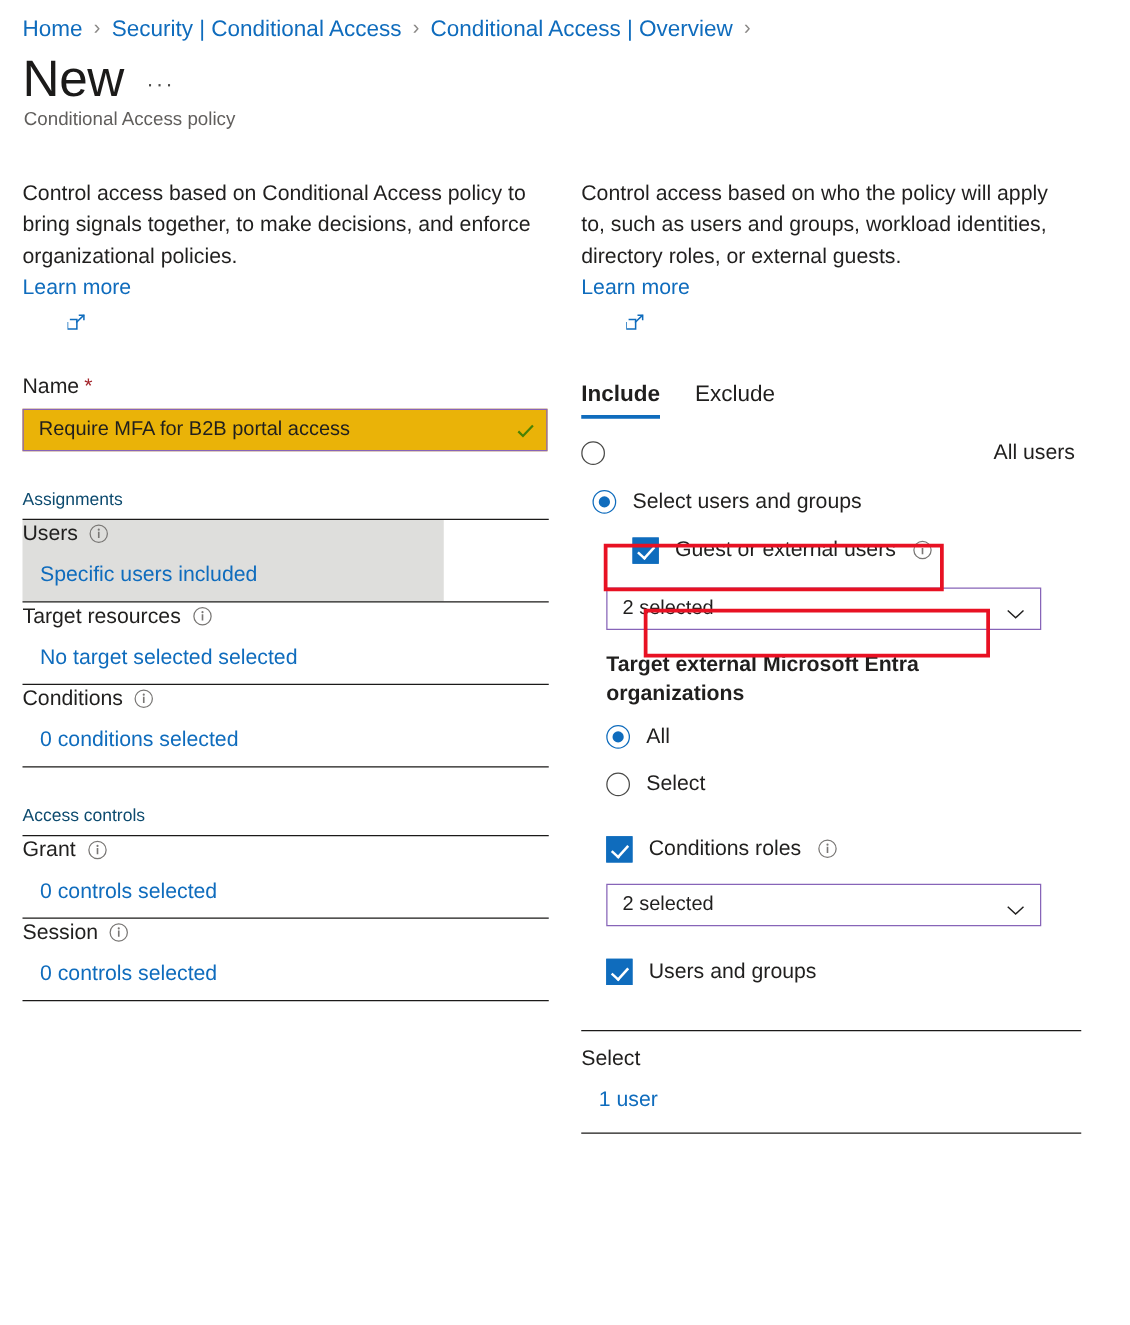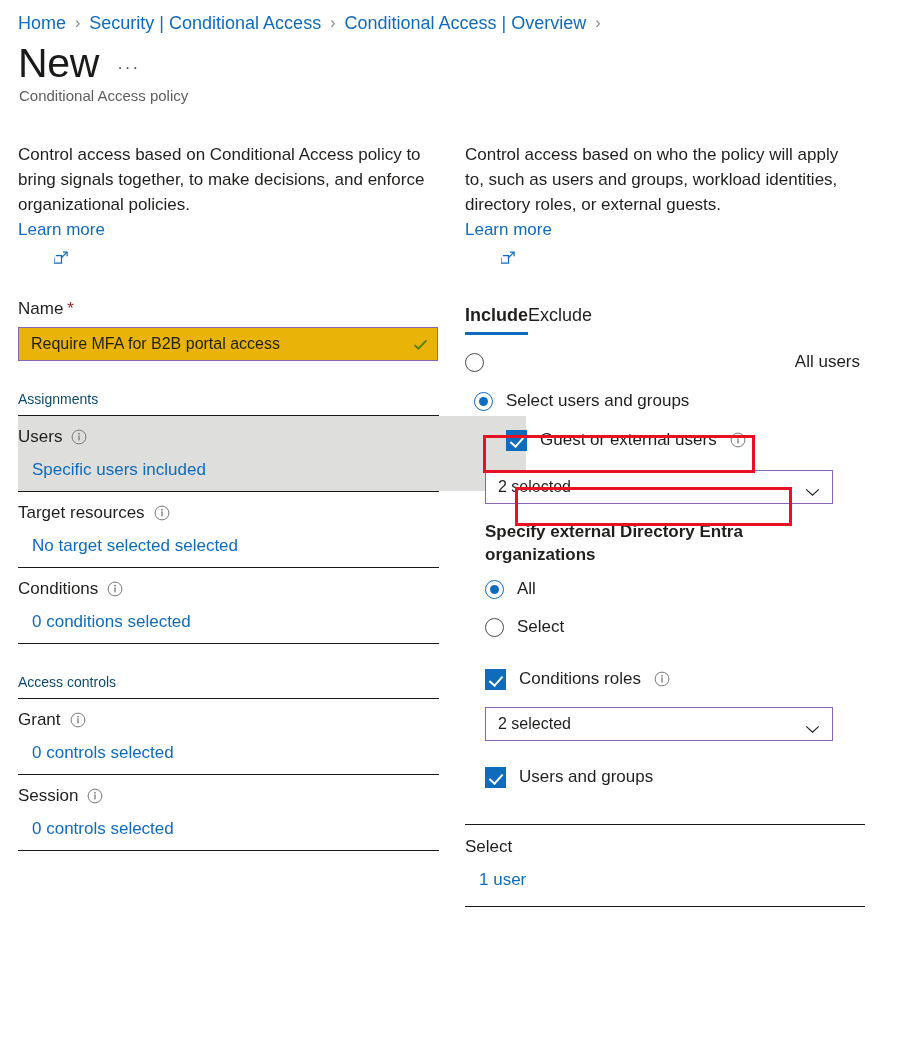--- a/index.html
+++ b/index.html
@@ -138,21 +138,21 @@
     margin-top: 30px;
     margin-bottom: 8px;
   }
   .hrule {
     width: 421px;
     height: 1px;
     background: #1b1a19;
     border: 0;
     margin: 0;
   }
-  .row-block { width: 508px; padding: 10px 0 11px 0; box-sizing: border-box; }
+  .row-block { width: 337px; padding: 0 0 11px 0; box-sizing: border-box; }
   .row-block.selected { background: #dededc; }
   .row-title {
     display: flex;
     align-items: center;
     gap: 9px;
     font-size: 17px;
     color: #201f1e;
     line-height: 22px;
   }
   .row-value {
@@ -161,20 +161,21 @@
     margin-top: 12px;
     margin-left: 14px;
     cursor: pointer;
     display: inline-block;
   }
   .info-icon { width: 16px; height: 16px; flex: none; }
 
   
   .tabs {
     display: flex;
+    gap: 28px;
     margin-top: 42px;
   }
   .tab {
     font-size: 18px;
     color: #201f1e;
     padding-bottom: 9px;
     cursor: pointer;
     position: relative;
   }
   .tab.active { font-weight: bold; }
@@ -450,21 +451,21 @@
 
     <div class="dropdown" style="margin-top:19px;margin-left:20px;">
       <span>2 selected</span>
       <span class="chev">
         <svg viewBox="0 0 16 10" width="15" height="9">
           <path d="M1 1.5 L8 8 L15 1.5" fill="none" stroke="#201f1e" stroke-width="1.3"></path>
         </svg>
       </span>
     </div>
 
-    <div class="sub-head" style="margin-top:16px;margin-left:20px;">Specify external Directory Entra organizations</div>
+    <div class="sub-head" style="margin-top:16px;margin-left:20px;">Target external Microsoft Entra organizations</div>
 
     <div class="opt-row" style="margin-top:12px;margin-left:20px;">
       <span class="radio checked"></span>
       <span>All</span>
     </div>
     <div class="opt-row" style="margin-top:16px;margin-left:20px;">
       <span class="radio"></span>
       <span>Select</span>
     </div>
 

